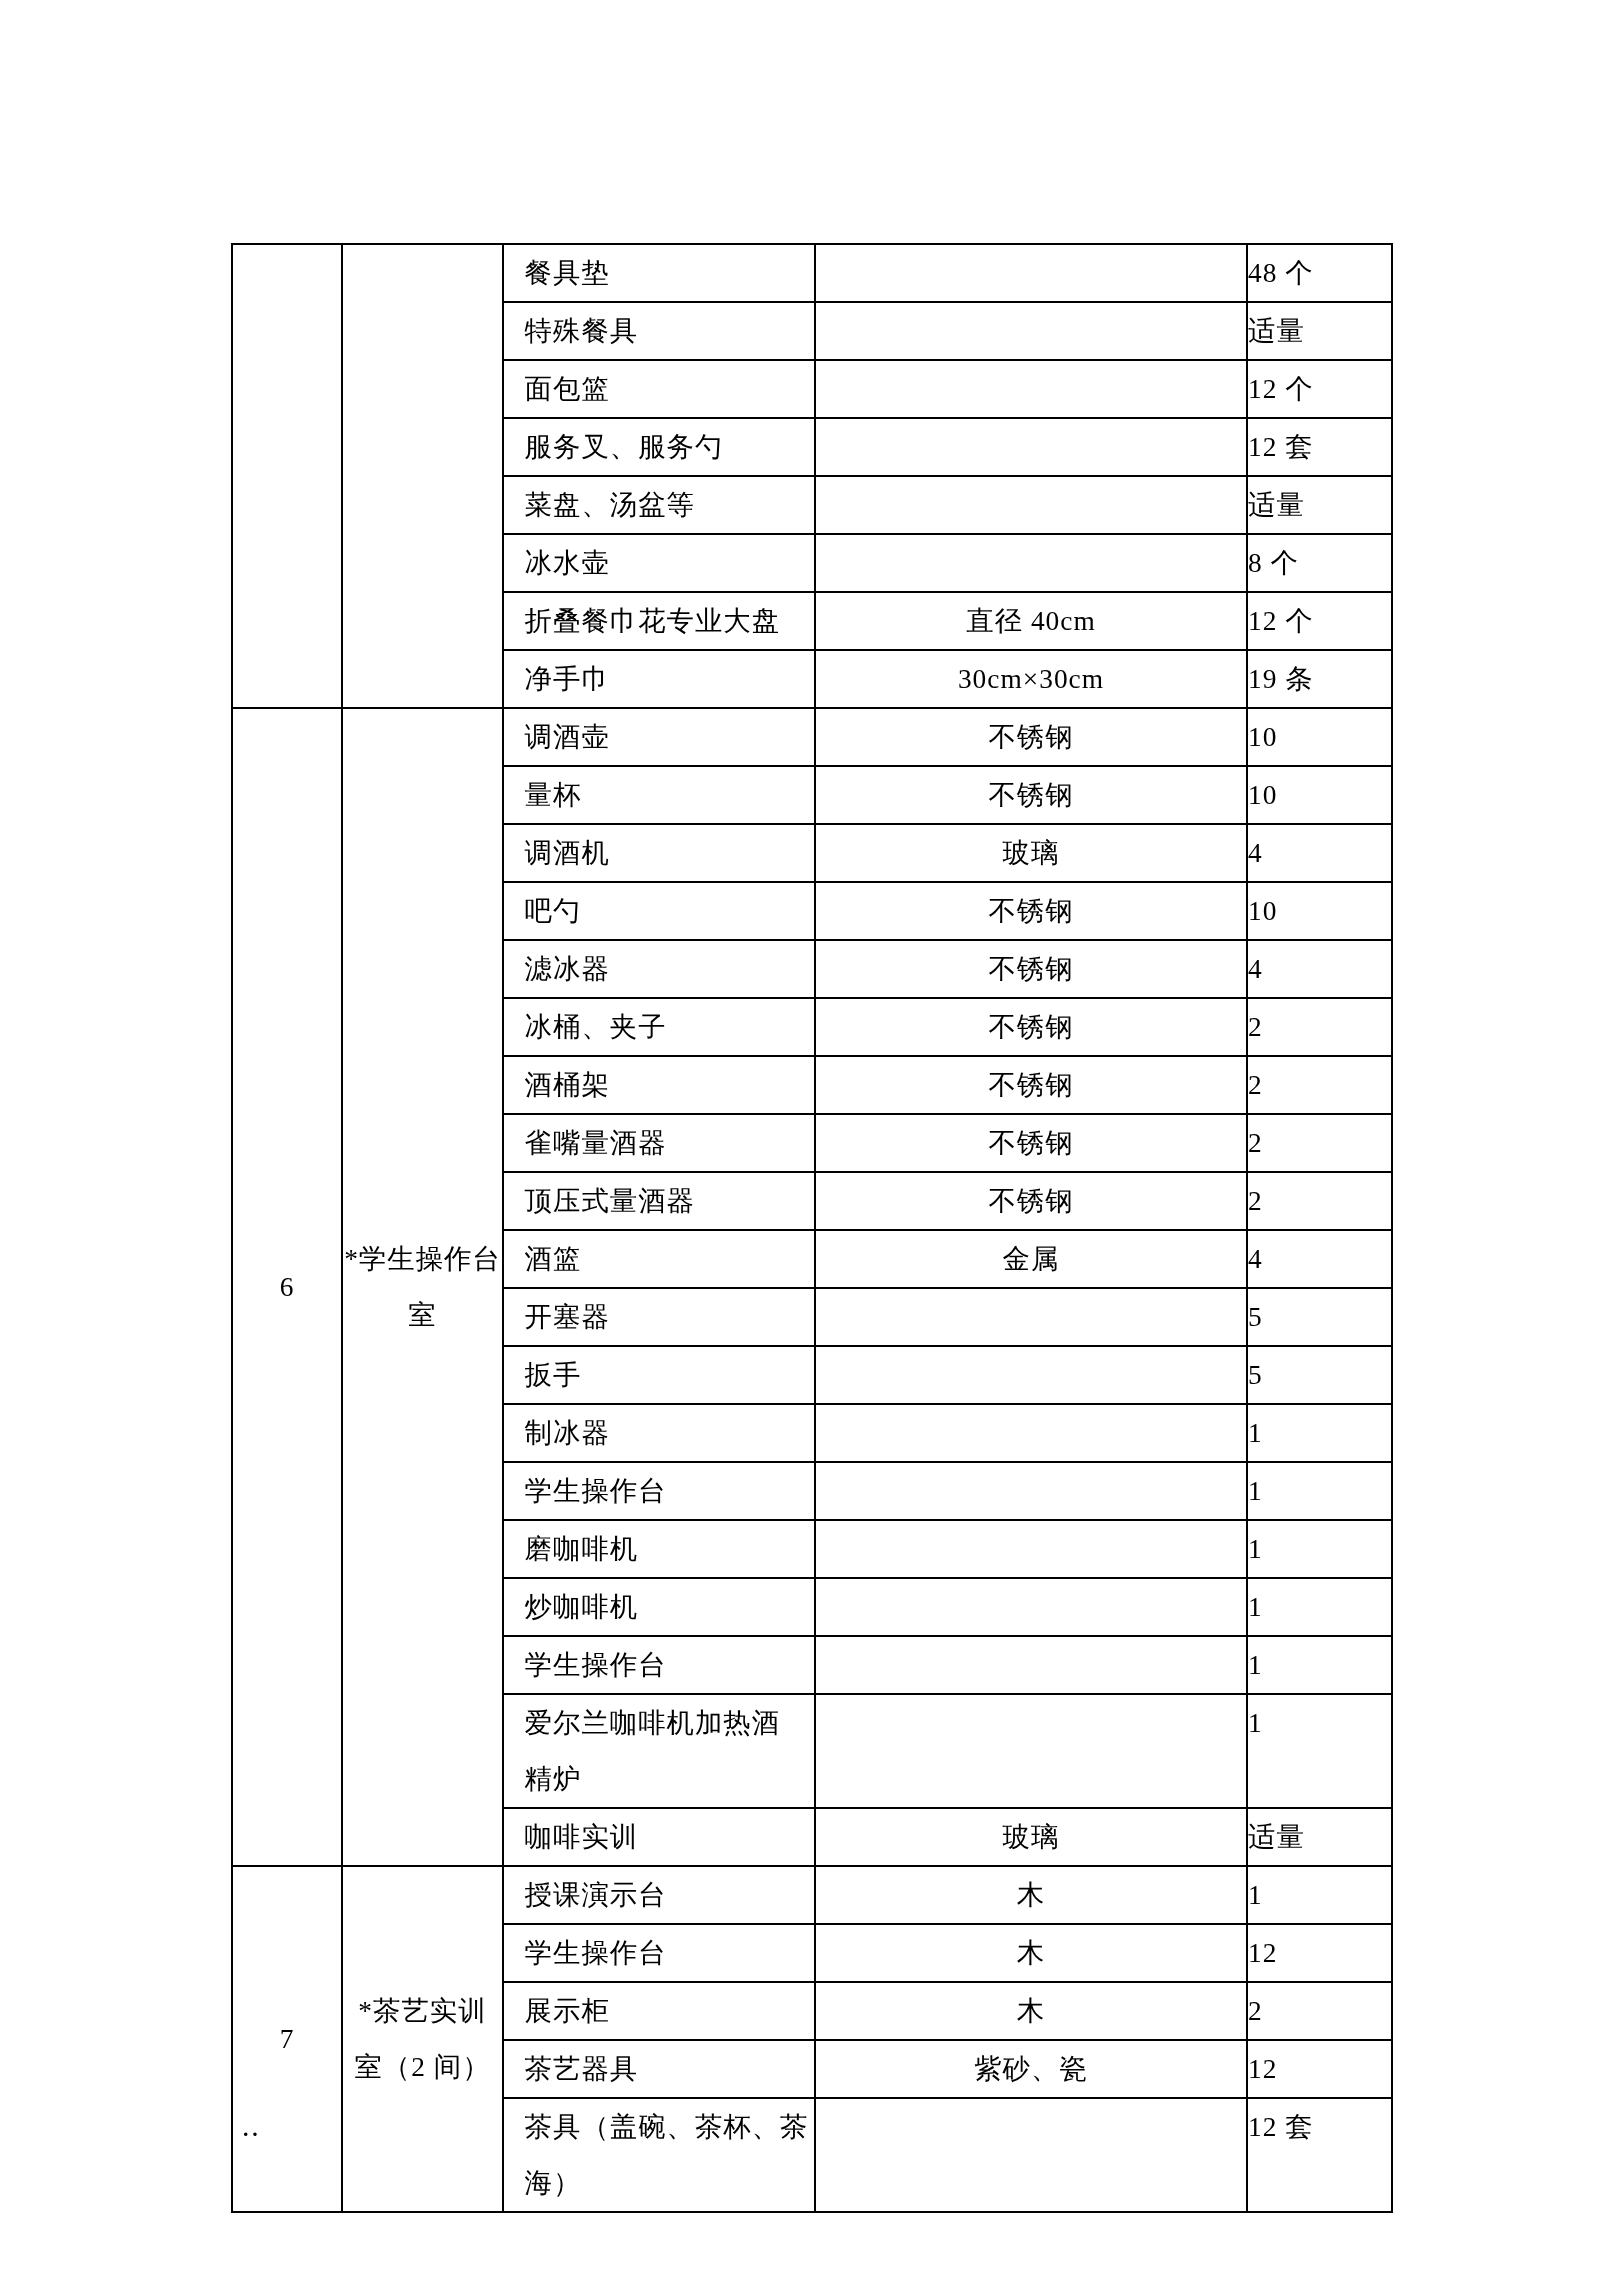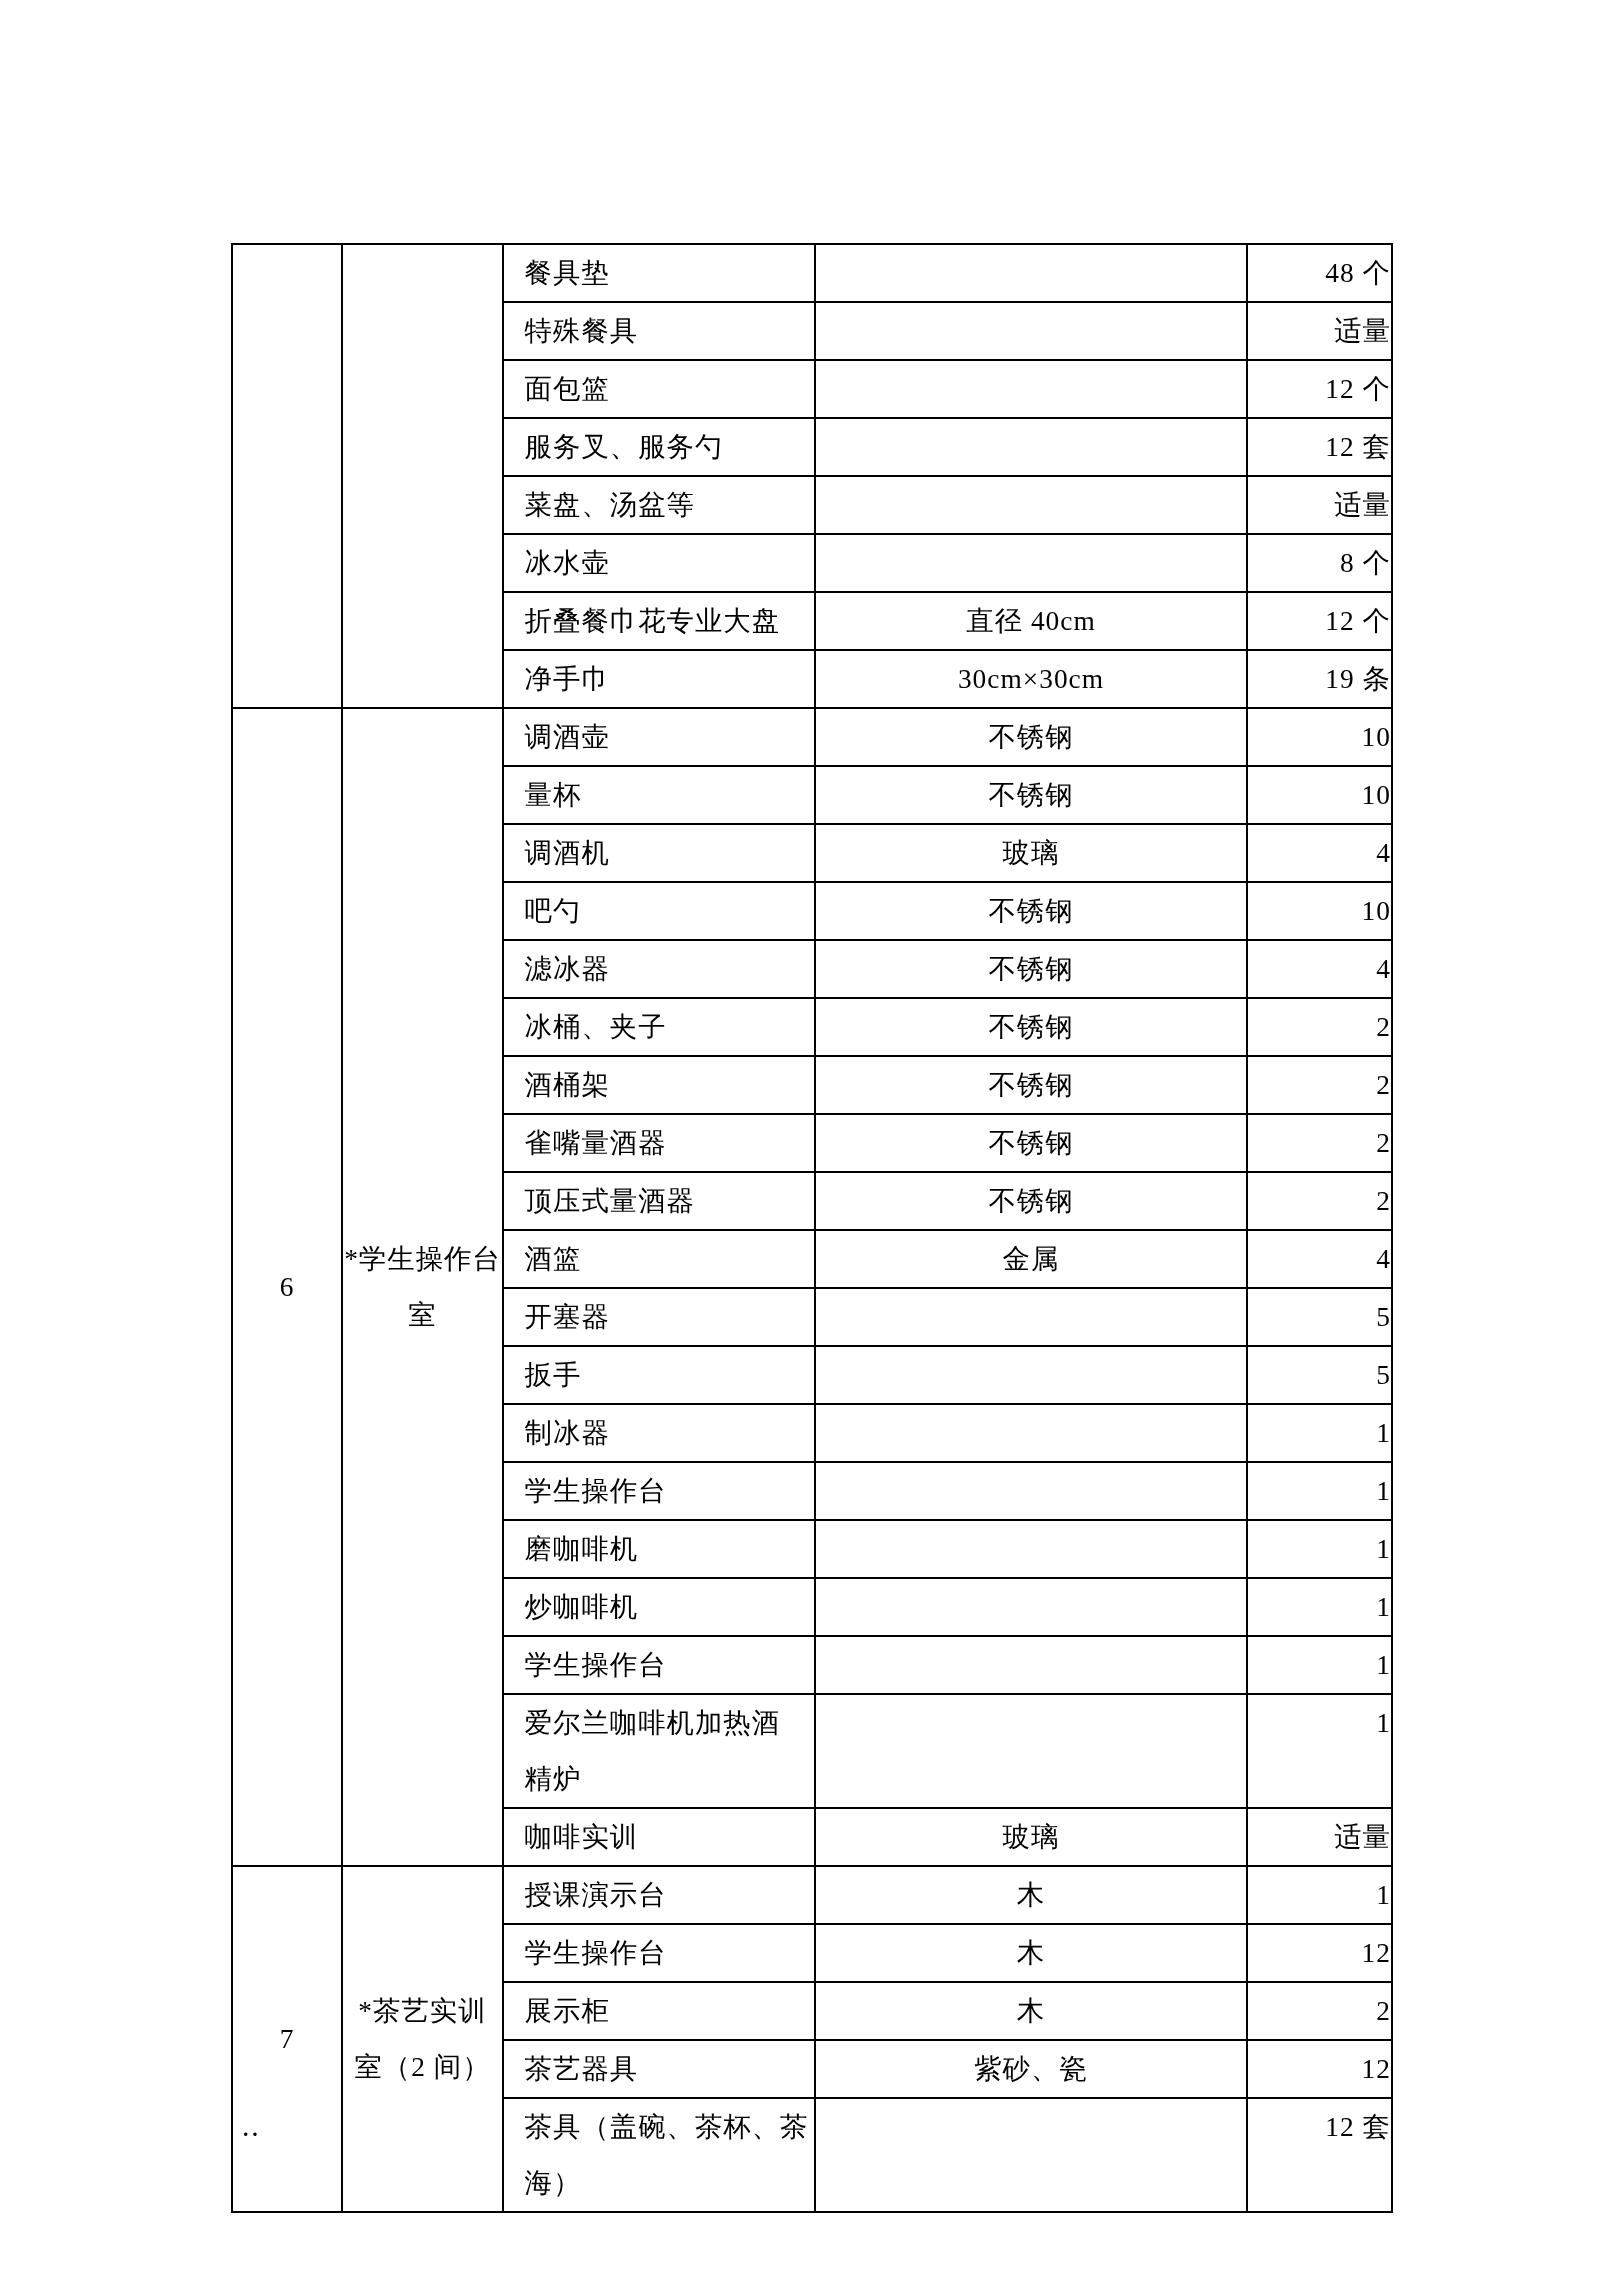--- a/index.html
+++ b/index.html
@@ -31,21 +31,21 @@
     line-height: 56px;
     letter-spacing: 1px;
     vertical-align: top;
     white-space: pre-line;
     overflow: hidden;
   }
   tr.std  { height: 56px; }
   tr.tall { height: 112px; }
   td.item { text-align: left; padding-left: 20.6px; }
   td.spec { text-align: center; }
-  td.qty  { text-align: right; }
+  td.qty  { text-align: left; }
   td.num, td.room { text-align: center; vertical-align: middle; }
   .footer-mark {
     position: absolute; left: 243px; top: 2117px;
     font-size: 21.6px; font-weight: bold; letter-spacing: 3.9px;
   }
 </style>
 </head>
 <body>
 
 <div class="page">

